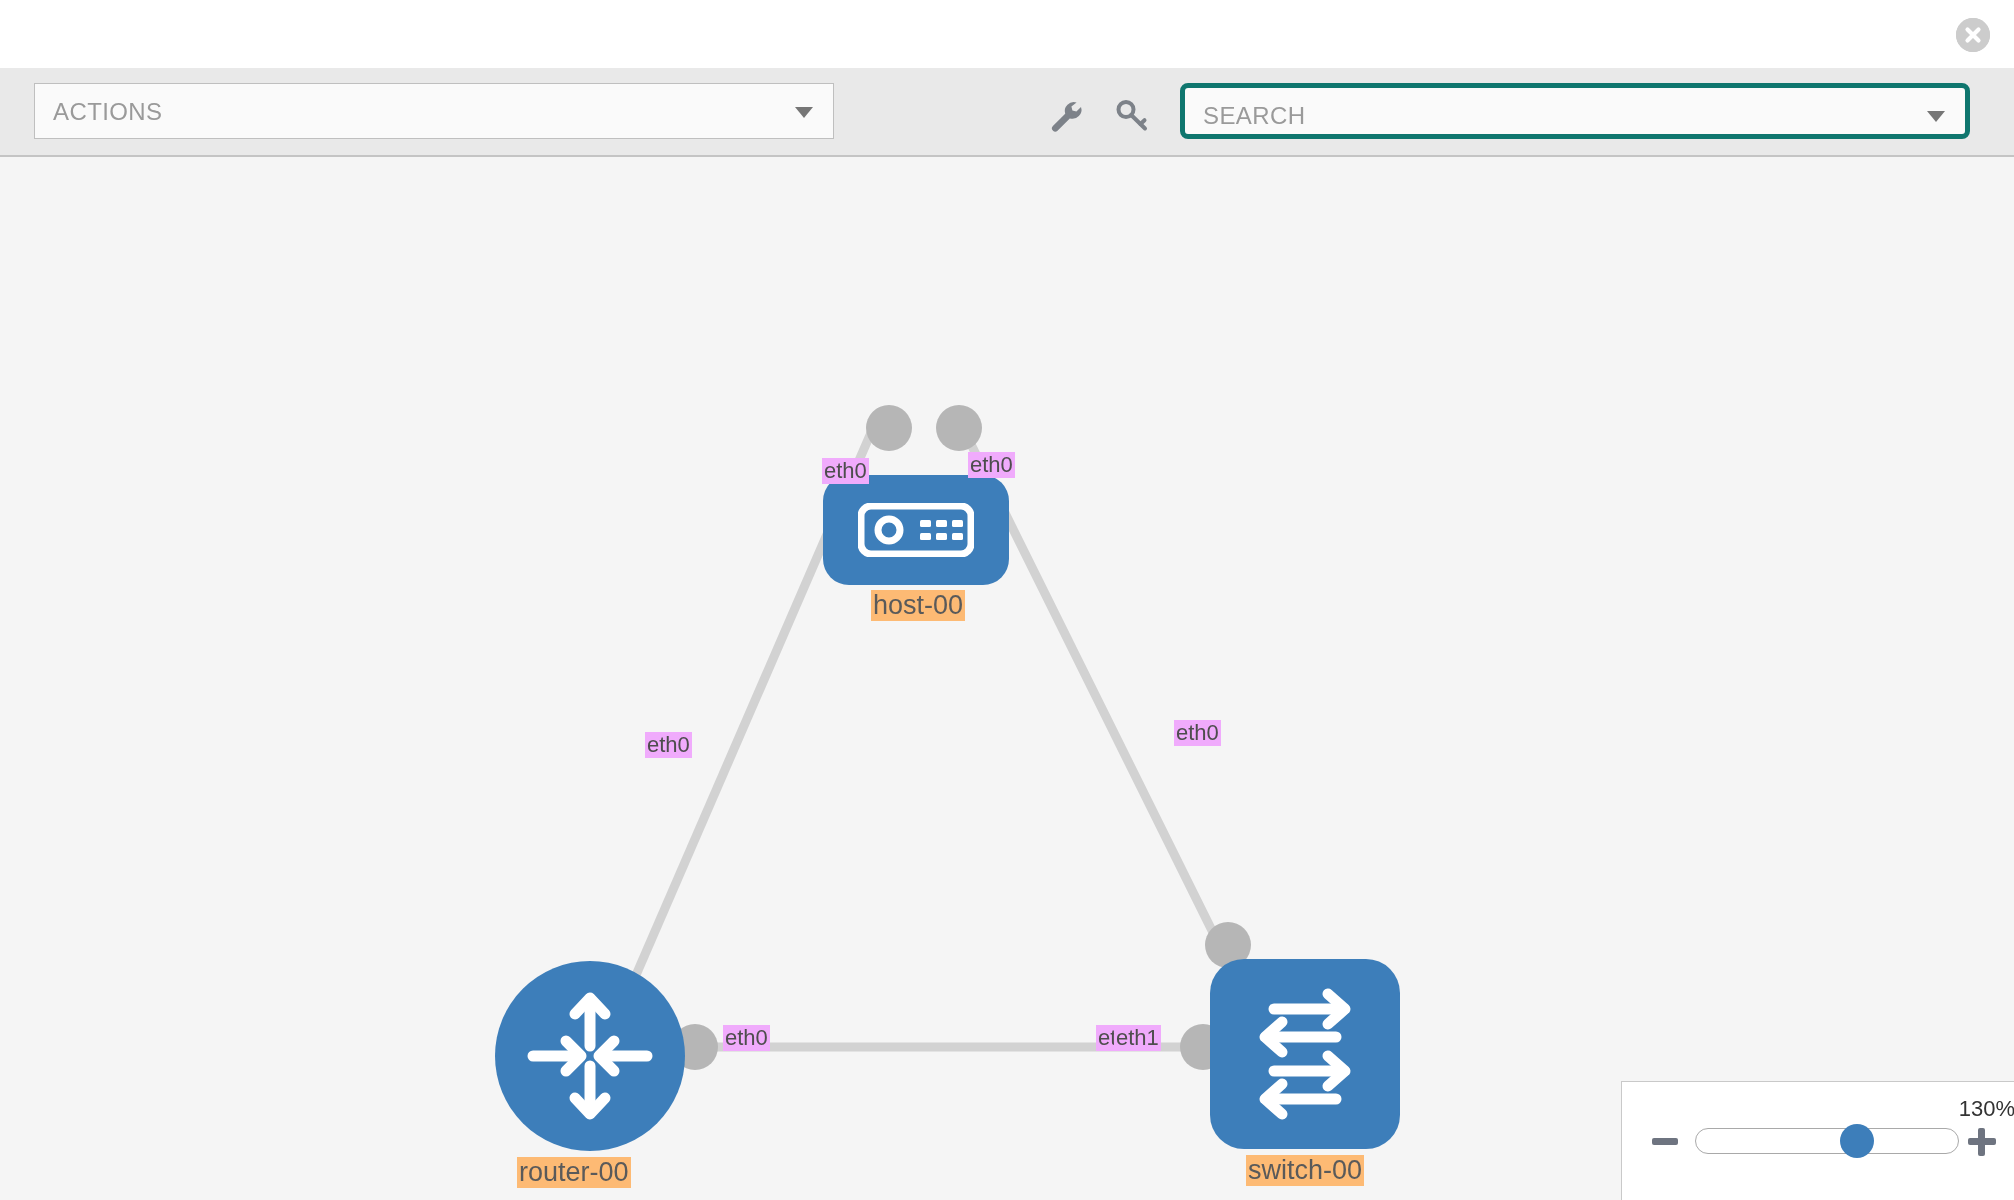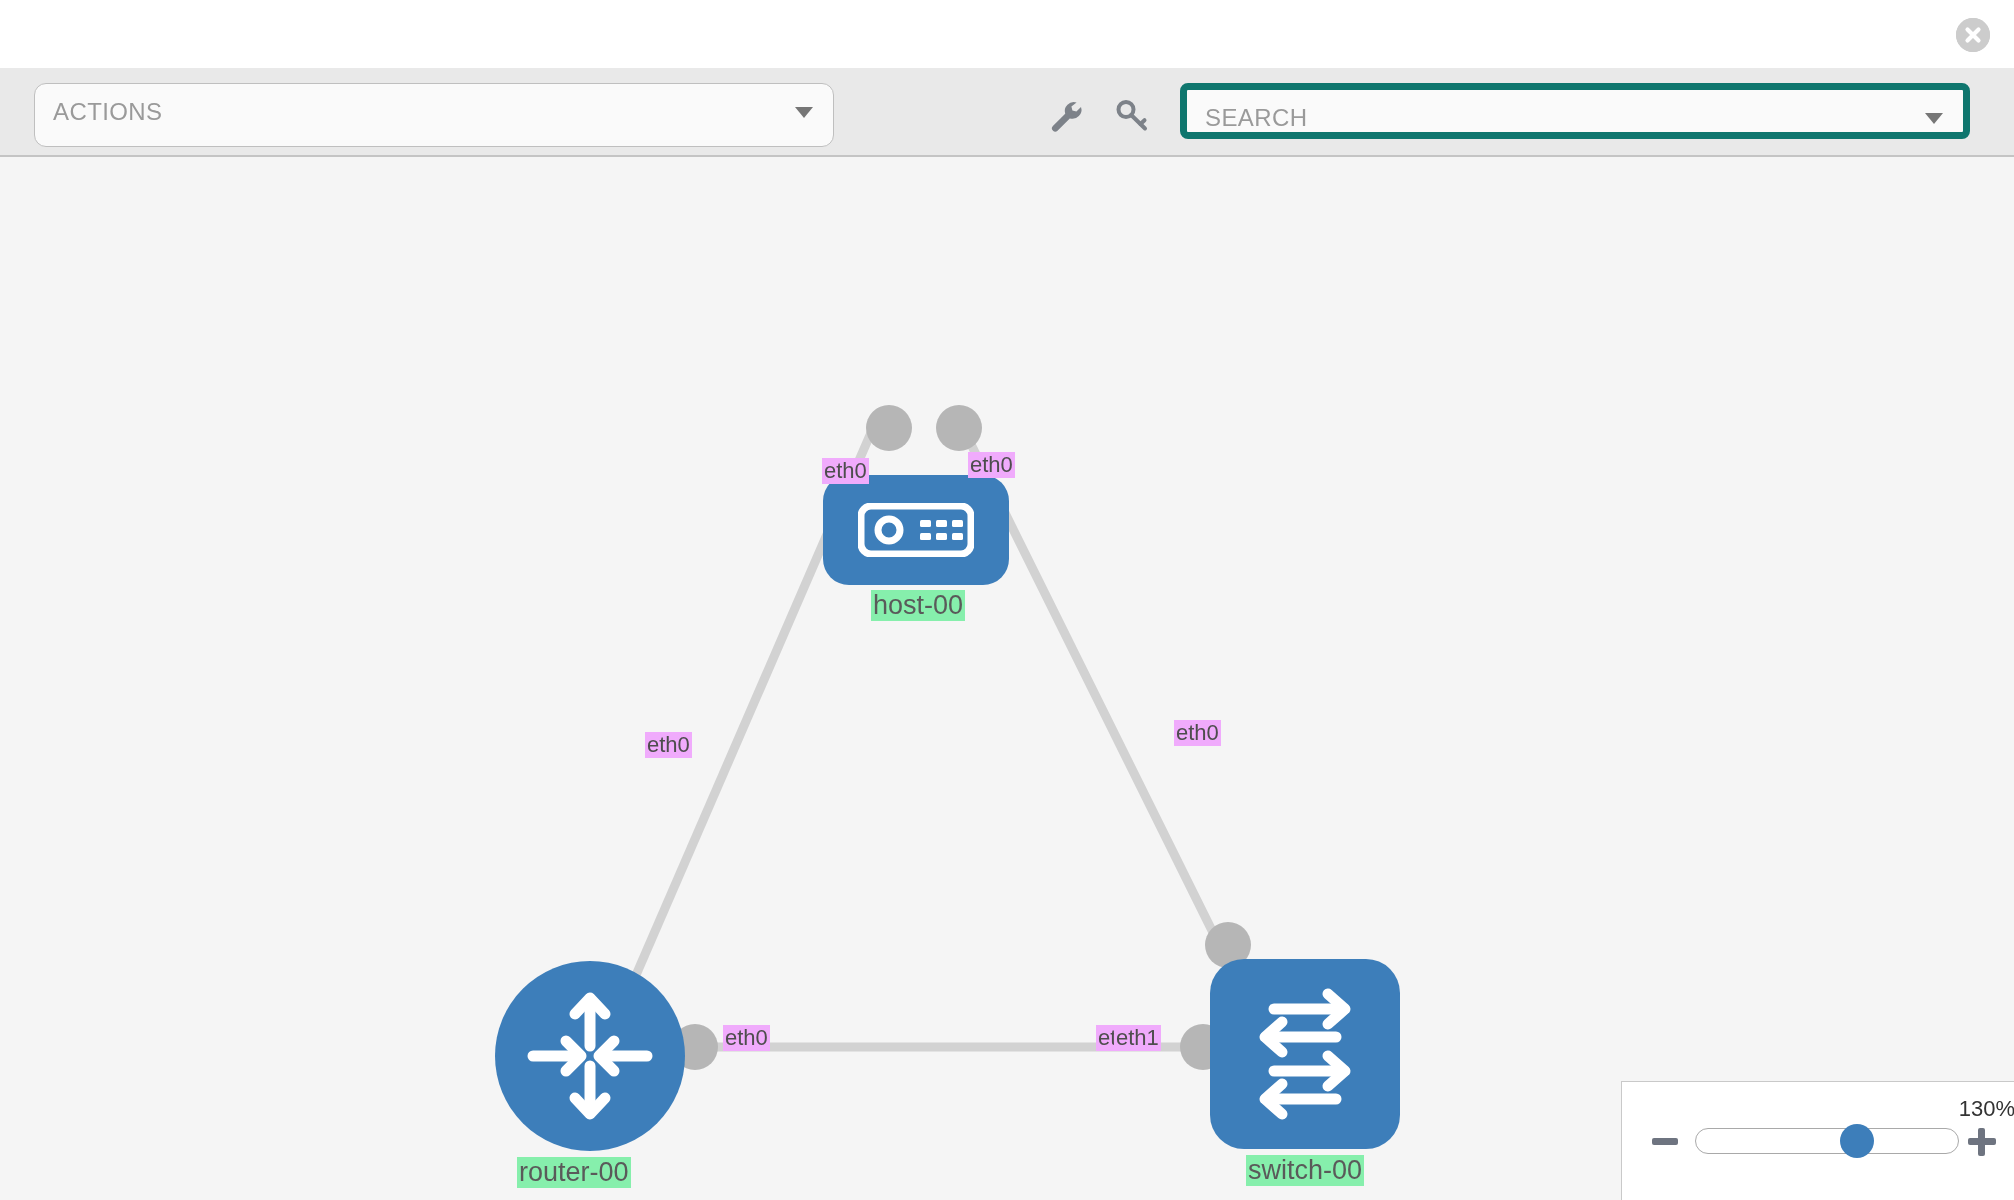--- a/index.html
+++ b/index.html
@@ -58,24 +58,24 @@
     height: 89px;
     background: #e9e9e9;
     border-bottom: 2px solid #c4c4c4;
     box-sizing: border-box;
   }
   .actions-select {
     position: absolute;
     left: 34px;
     top: 15px;
     width: 800px;
-    height: 64px;
+    height: 56px;
     background: #fafafa;
     border: 1px solid #bfbfbf;
-    border-radius: 12px;
+    border-radius: 0;
     box-sizing: border-box;
     cursor: pointer;
   }
   .actions-select .label {
     position: absolute;
     left: 18px;
     top: 14px;
     font-size: 24px;
     color: #9a9a9a;
     letter-spacing: 0.4px;
@@ -100,21 +100,21 @@
   .tool-icon.wrench { left: 1046px; }
   .tool-icon.key    { left: 1112px; }
 
   .search-select {
     position: absolute;
     left: 1180px;
     top: 15px;
     width: 790px;
     height: 56px;
     background: #fafafa;
-    border: 7px solid #0f766e;
+    border: 5px solid #0f766e;
     border-radius: 8px;
     box-sizing: border-box;
     cursor: text;
     text-align: center;
   }
   .search-select .label {
     position: absolute;
     left: 18px;
     top: 14px;
     font-size: 24px;
@@ -144,21 +144,21 @@
     cursor: pointer;
   }
   .node-shape {
     position: absolute;
     background: #3d7eba;
   }
   .node-label {
     position: absolute;
     font-size: 27px;
     color: #5a5a5a;
-    background: #86efac;
+    background: #fdba74;
     white-space: nowrap;
     padding: 0 2px;
   }
 
   
   .iface {
     position: absolute;
     width: 46px;
     height: 46px;
     border-radius: 50%;

